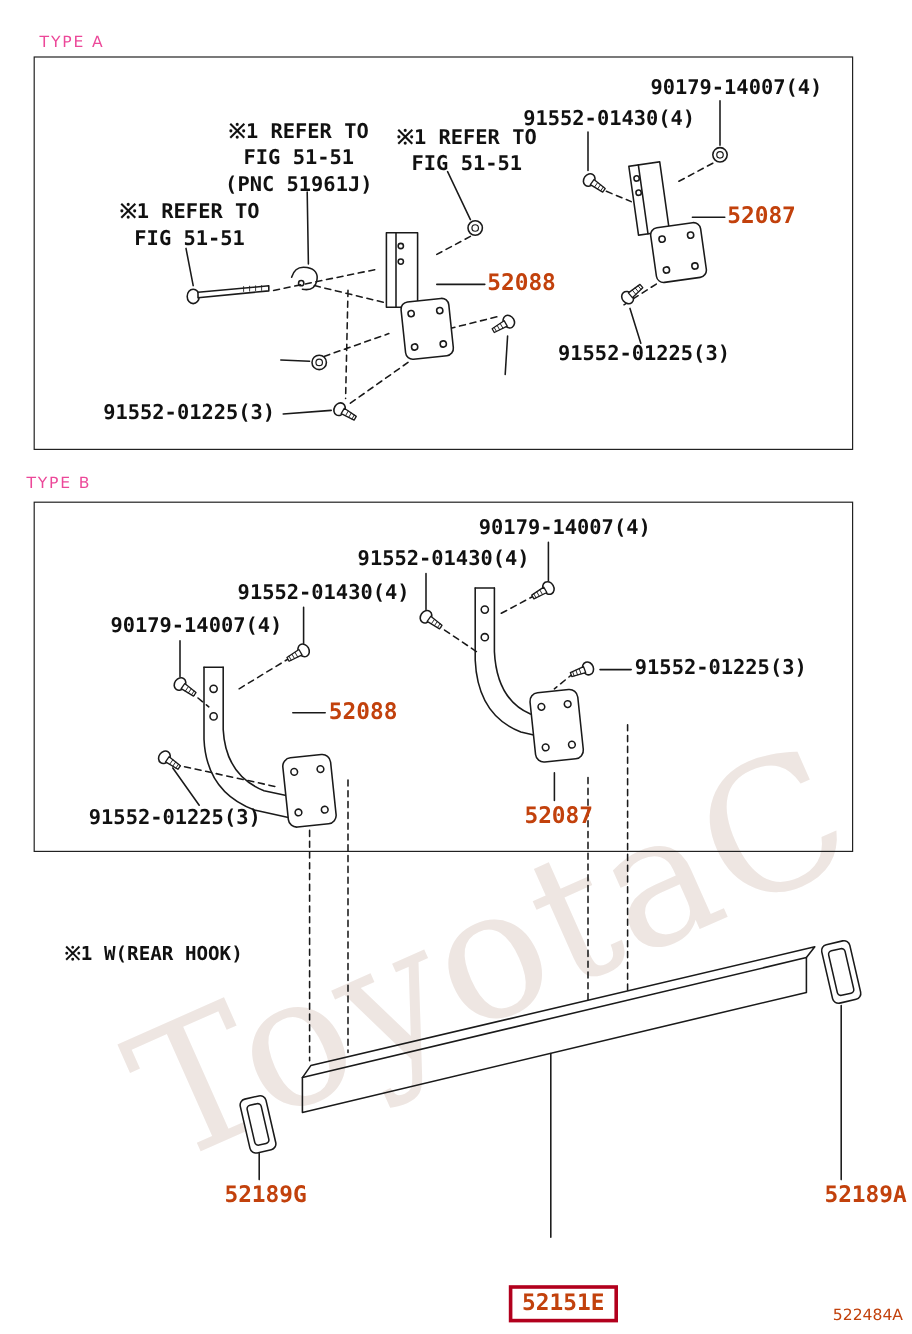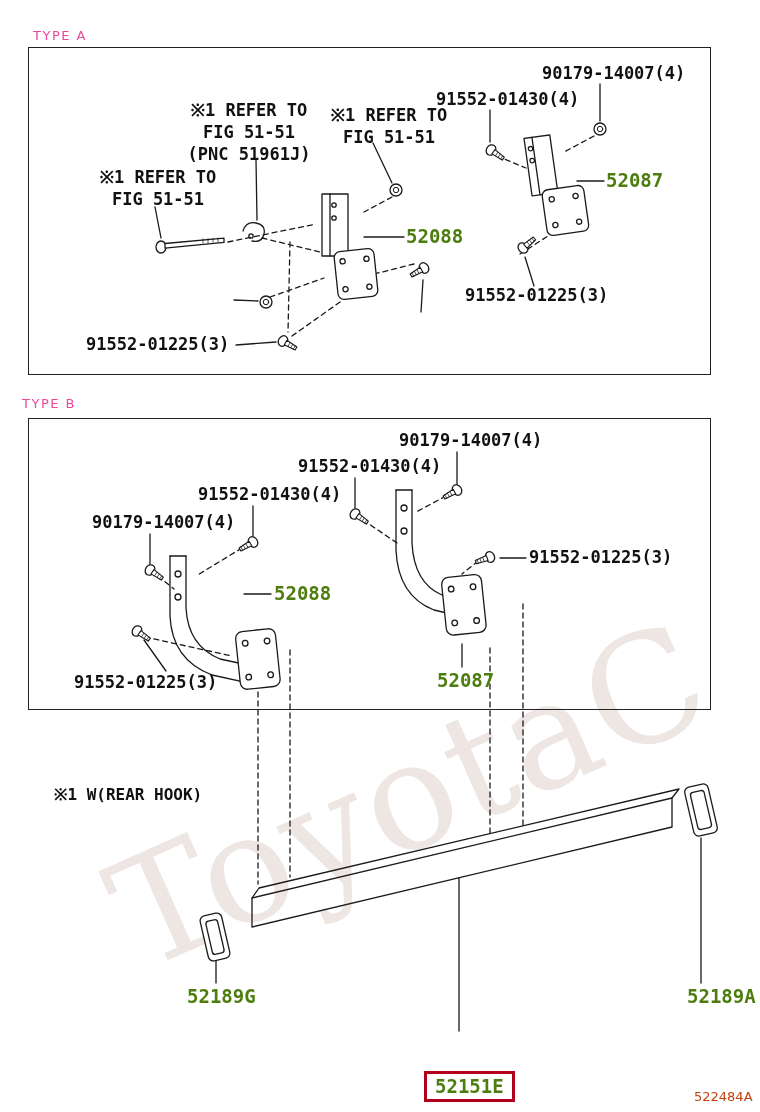--- a/index.html
+++ b/index.html
@@ -5,21 +5,21 @@
 <style>
   * { margin:0; padding:0; box-sizing:border-box; }
   html,body { background:#ffffff; }
   #stage {
     position:relative; width:760px; height:1112px;
     background:#ffffff; overflow:hidden;
     font-family:"DejaVu Sans", sans-serif; color:#111;
   }
   .abs { position:absolute; white-space:nowrap; z-index:2; }
   .lbl     { font:700 17px "DejaVu Sans Mono", monospace; color:#111; }
-  .lbl-big { font:700 19px "DejaVu Sans Mono", monospace; color:#4d7c0f; }
+  .lbl-big { font:700 19px "DejaVu Sans Mono", monospace; color:#c2410c; }
   .note    { font:700 16px "DejaVu Sans Mono", monospace; color:#111; }
   .ml  { white-space:pre-line; line-height:1.28; }
   .ctr { text-align:center; }
   .typ { font:400 13px "DejaVu Sans", sans-serif; letter-spacing:1.5px; color:#ec4899; }
   .code { font:400 13px "DejaVu Sans", sans-serif; color:#c2410c; }
   .box { position:absolute; border:1.5px solid #222; z-index:1; background:transparent; }
   .hl-box {
     position:absolute; z-index:2; border:3px solid #b2001d;
     padding:1px 8px 2px 8px; background:transparent;margin-top:40px;
   }

